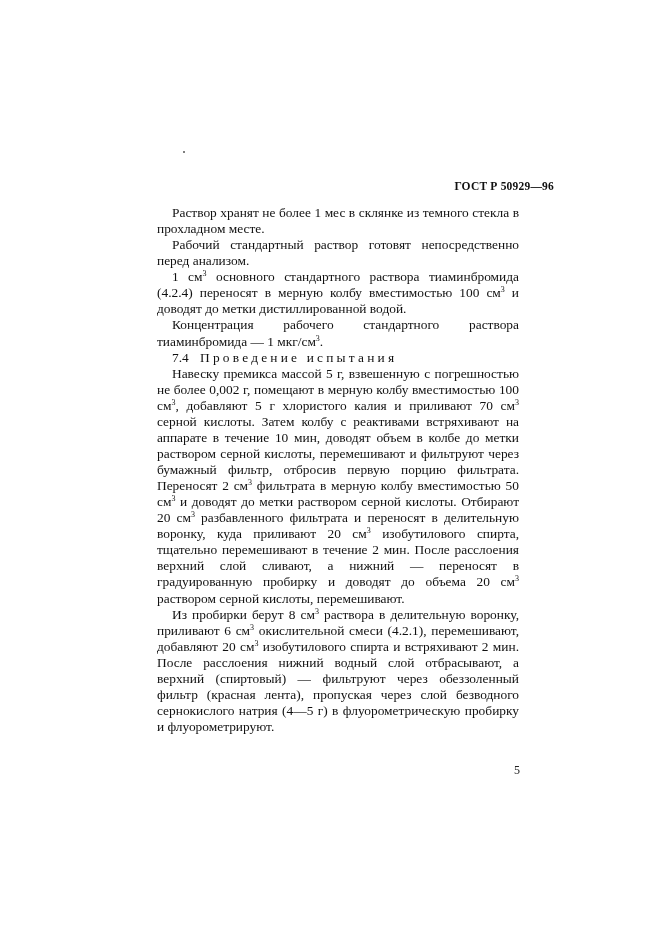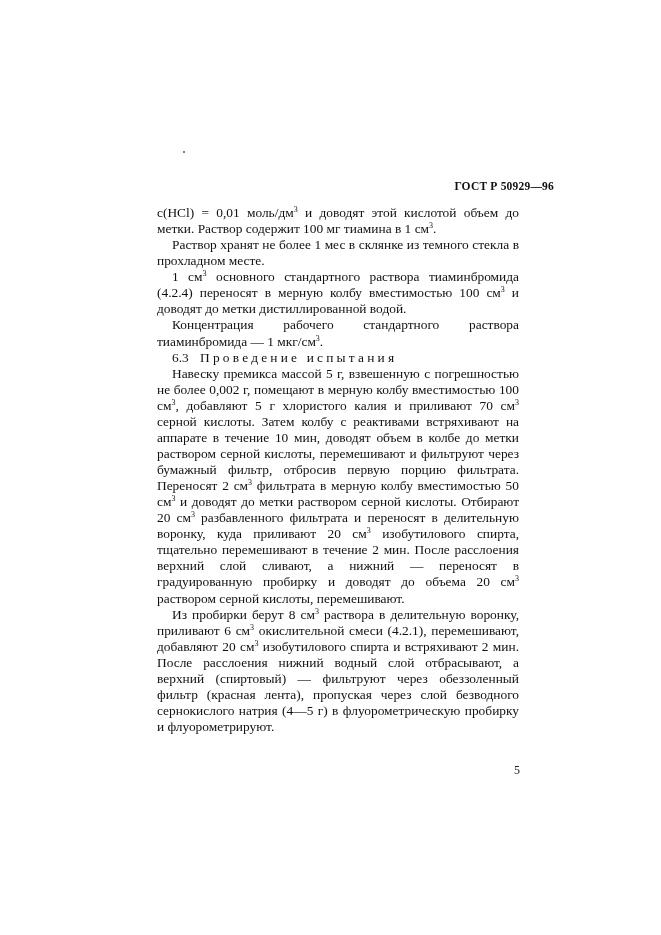--- a/index.html
+++ b/index.html
@@ -34,32 +34,32 @@
 </style>
 </head>
 <body>
 
 <div class="page">
   <div class="speck"></div>
 
   <div class="header">ГОСТ Р 50929—96</div>
 
   <div class="body">
-    <p class="noind"><span>c(HCl) = 0,01 моль/дм</span><sup>3</sup><span> и доводят этой кислотой объем до метки. Раствор содержит 100 мг тиамина в 1 см</span><sup>3</sup><span>.</span></p>
 
     <p>Раствор хранят не более 1 мес в склянке из темного стекла в про­хладном месте.</p>
 
 
+    <p>Рабочий стандартный раствор готовят непосредственно перед анализом.</p>
 
     <p><span>1 см</span><sup>3</sup><span> основного стандартного раствора тиаминбромида (4.2.4) пе­реносят в мерную колбу вместимостью 100 см</span><sup>3</sup><span> и доводят до метки дистиллированной водой.</span></p>
 
     <p><span>Концентрация рабочего стандартного раствора тиаминбромида — 1 мкг/см</span><sup>3</sup><span>.</span></p>
 
 
-    <p><span>6.3 </span><span class="spaced">Проведение испытания</span></p>
+    <p><span>7.4 </span><span class="spaced">Проведение испытания</span></p>
 
     <p><span>Навеску премикса массой 5 г, взвешенную с погрешностью не более 0,002 г, помещают в мерную колбу вместимостью 100 см</span><sup>3</sup><span>, до­бавляют 5 г хлористого калия и приливают 70 см</span><sup>3</sup><span> серной кислоты. Затем колбу с реактивами встряхивают на аппарате в течение 10 мин, доводят объем в колбе до метки раствором серной кислоты, переме­шивают и фильтруют через бумажный фильтр, отбросив первую пор­цию фильтрата. Переносят 2 см</span><sup>3</sup><span> фильтрата в мерную колбу вмести­мостью 50 см</span><sup>3</sup><span> и доводят до метки раствором серной кислоты. Отби­рают 20 см</span><sup>3</sup><span> разбавленного фильтрата и переносят в делительную воронку, куда приливают 20 см</span><sup>3</sup><span> изобутилового спирта, тщательно перемешивают в течение 2 мин. После расслоения верхний слой сли­вают, а нижний — переносят в градуированную пробирку и доводят до объема 20 см</span><sup>3</sup><span> раствором серной кислоты, перемешивают.</span></p>
 
     <p><span>Из пробирки берут 8 см</span><sup>3</sup><span> раствора в делительную воронку, прили­вают 6 см</span><sup>3</sup><span> окислительной смеси (4.2.1), перемешивают, добавляют 20 см</span><sup>3</sup><span> изобутилового спирта и встряхивают 2 мин. После расслоения нижний водный слой отбрасывают, а верхний (спиртовый) — филь­труют через обеззоленный фильтр (красная лента), пропуская через слой безводного сернокислого натрия (4—5 г) в флуорометрическую пробирку и флуорометрируют.</span></p>
 
   </div>
 
   <div class="pagenum">5</div>
 </div>
 

